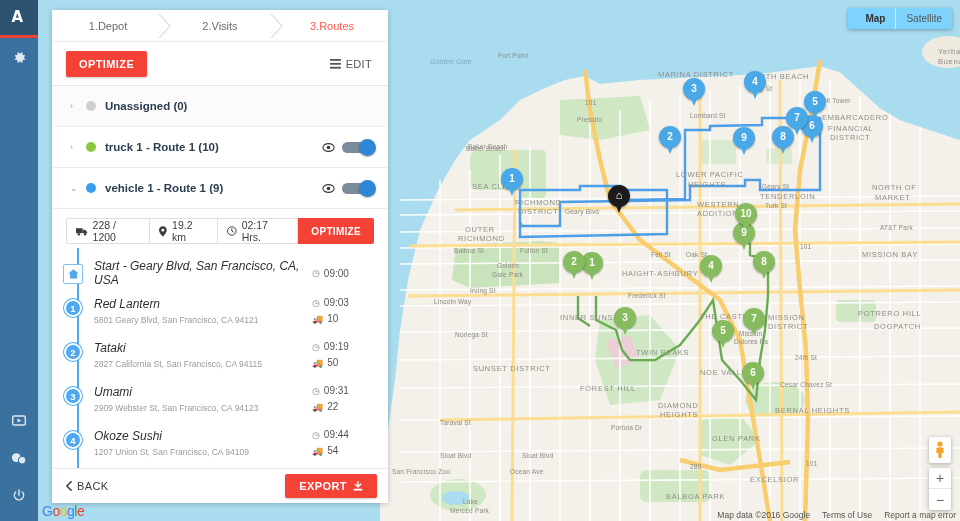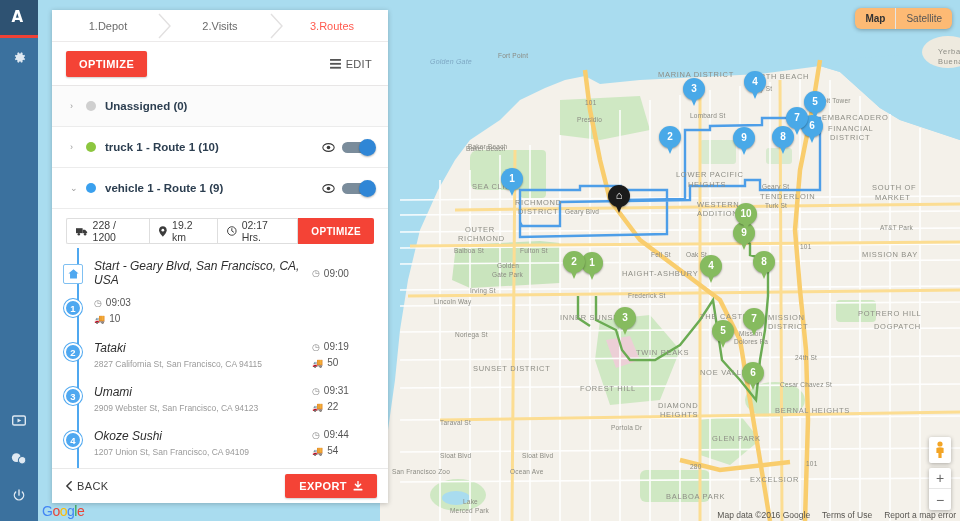--- a/index.html
+++ b/index.html
@@ -49,22 +49,22 @@
   }
   .pin.green .body { background: #86bb5f; }
   .pin.green .tip { border-top-color: #86bb5f; }
   .pin.depot .body { background: #1b1b1b; }
   .pin.depot .tip { border-top-color: #1b1b1b; }
   .pin.depot .num { font-size: 11px; }
 
   
   .map-type {
     position: absolute; right: 8px; top: 8px;
-    display: flex; background: #fdba74; border-radius: 6px;
-    box-shadow: 0 1px 4px rgba(0,0,0,.3); overflow: hidden;
+    display: flex; background: #7dd3fc; border-radius: 0;
+    box-shadow: 0 1px 4px rgba(0,0,0,.3); overflow: hidden; padding-left: 7px;
   }
   .map-type div {
     padding: 5px 10px; font-size: 10px; color: #565656;
     border-right: 1px solid #e6e6e6;
   }
   .map-type div:last-child { border-right: none; }
 
   .pegman {
     position: absolute; right: 9px; top: 437px;
     width: 22px; height: 26px; background: #fff;
@@ -364,21 +364,21 @@
         <div class="maplabel place" style="left: 688px; top: 180px;">HEIGHTS</div>
         <div class="maplabel place" style="left: 472px; top: 182px;">SEA CLIFF</div>
         <div class="maplabel place" style="left: 515px; top: 198px;">RICHMOND</div>
         <div class="maplabel place" style="left: 518px; top: 207px;">DISTRICT</div>
         <div class="maplabel st" style="left: 565px; top: 208px;">Geary Blvd</div>
         <div class="maplabel place" style="left: 697px; top: 200px;">WESTERN</div>
         <div class="maplabel place" style="left: 697px; top: 209px;">ADDITION</div>
         <div class="maplabel st" style="left: 762px; top: 183px;">Geary St</div>
         <div class="maplabel place" style="left: 760px; top: 192px;">TENDERLOIN</div>
         <div class="maplabel st" style="left: 765px; top: 202px;">Turk St</div>
-        <div class="maplabel place" style="left: 872px; top: 183px;">SOUTH OF</div>
+        <div class="maplabel place" style="left: 872px; top: 183px;">NORTH OF</div>
         <div class="maplabel place" style="left: 875px; top: 193px;">MARKET</div>
         <div class="maplabel st" style="left: 880px; top: 224px;">AT&amp;T Park</div>
         <div class="maplabel place" style="left: 465px; top: 225px;">OUTER</div>
         <div class="maplabel place" style="left: 458px; top: 234px;">RICHMOND</div>
         <div class="maplabel st" style="left: 454px; top: 247px;">Balboa St</div>
         <div class="maplabel st" style="left: 520px; top: 247px;">Fulton St</div>
         <div class="maplabel st" style="left: 651px; top: 251px;">Fell St</div>
         <div class="maplabel st" style="left: 686px; top: 251px;">Oak St</div>
         <div class="maplabel st" style="left: 497px; top: 262px;">Golden</div>
         <div class="maplabel st" style="left: 492px; top: 271px;">Gate Park</div>
@@ -703,20 +703,24 @@
             <span>09:00</span>
           </div>
         </div>
       </div>
 
       <div id="stops-container">
           <div class="stop">
             <div class="marker-col">
               <div class="stop-num">1</div>
             </div>
+            <div class="stop-body">
+              <div class="stop-title">Red Lantern</div>
+              <div class="stop-addr">5801 Geary Blvd, San Francisco, CA 94121</div>
+            </div>
             <div class="stop-meta">
               <div class="meta-line">
                 <span class="ic">◷</span>
                 <span>09:03</span>
               </div>
               <div class="meta-line">
                 <span class="ic">🚚</span>
                 <span>10</span>
               </div>
             </div>

